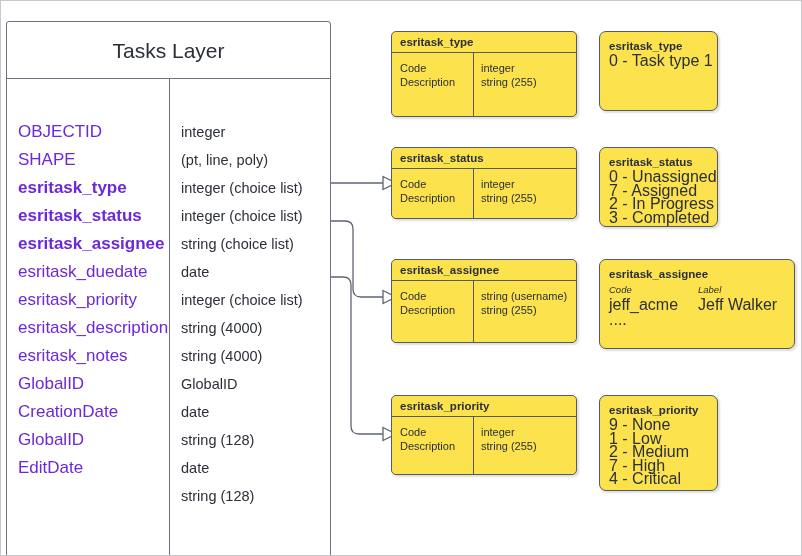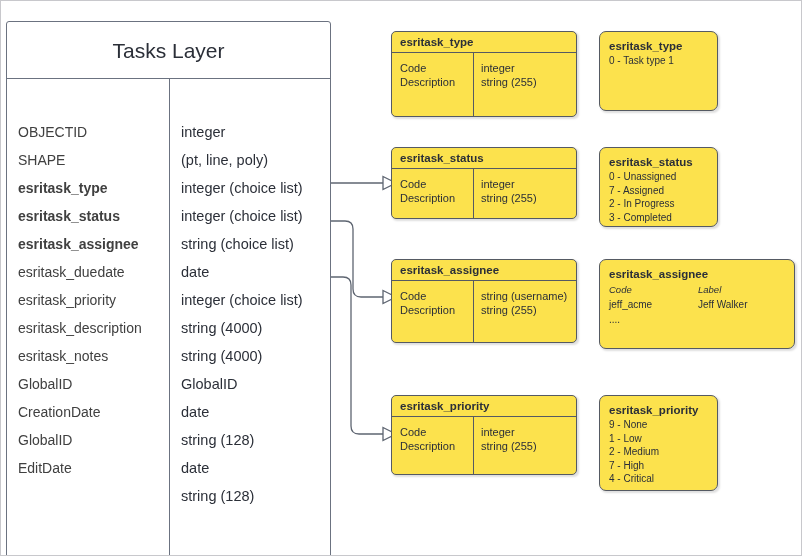--- a/index.html
+++ b/index.html
@@ -67,24 +67,24 @@
   }
   .type-list {
     position: absolute;
     left: 163px;
     top: 39px;
     right: 0;
   }
   .field-row {
     height: 28px;
     line-height: 28px;
-    font-size: 14px;
+    font-size: 17px;
     padding-left: 11px;
     white-space: nowrap;
-    color: #404040;
+    color: #6d28d9;
   }
   .field-row.bold { font-weight: bold; }
   .type-row {
     height: 28px;
     line-height: 28px;
     font-size: 14.5px;
     padding-left: 11px;
     white-space: nowrap;
     color: #2b2f38;
   }
@@ -152,21 +152,21 @@
     padding: 7px 0 0 9px;
   }
   .card-title {
     font-size: 11.5px;
     font-weight: bold;
     line-height: 15px;
     white-space: nowrap;
     color: #2b2f38;
   }
   .card-line {
-    font-size: 10px;
+    font-size: 16px;
     line-height: 13.5px;
     white-space: nowrap;
     color: #2b2f38;
   }
   .card-cols {
     position: relative;
     margin-top: 1px;
   }
   .card-col-hdr {
     font-size: 9.5px;

